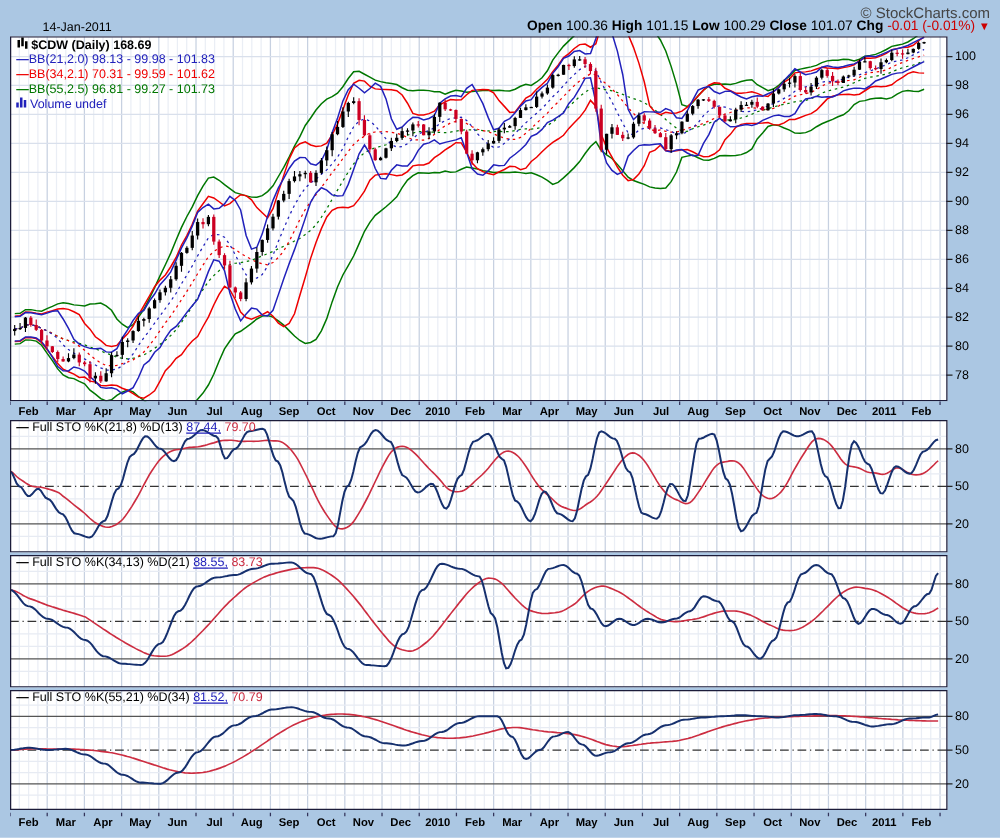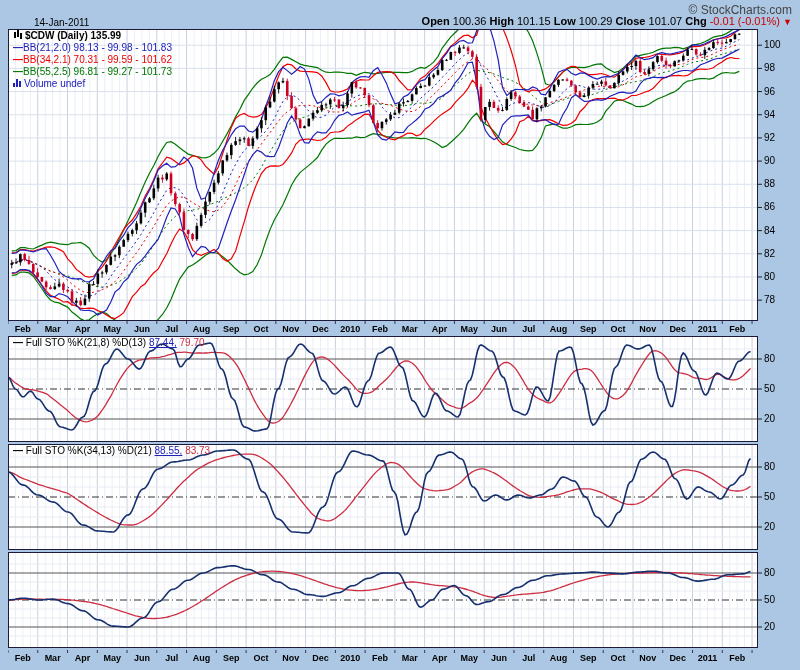--- a/index.html
+++ b/index.html
@@ -542,21 +542,21 @@
         <text x="756" y="204.61904761904765" font-size="10" fill="#000">84</text>
         <line x1="749" y1="224.79365079365084" x2="754" y2="224.79365079365084" stroke="#222" stroke-width="1"></line>
         <text x="756" y="227.79365079365084" font-size="10" fill="#000">82</text>
         <line x1="749" y1="247.968253968254" x2="754" y2="247.968253968254" stroke="#222" stroke-width="1"></line>
         <text x="756" y="250.968253968254" font-size="10" fill="#000">80</text>
         <line x1="749" y1="271.14285714285717" x2="754" y2="271.14285714285717" stroke="#222" stroke-width="1"></line>
         <text x="756" y="274.14285714285717" font-size="10" fill="#000">78</text>
         <rect x="0.5" y="0.5" width="749" height="291" fill="none" stroke="#1c1c3a" stroke-width="1"></rect>
       </svg>
     <div class="legend">
-      <div class="row lg-title"><span class="candle-icon"><i style="left:1px;top:2px;width:2px;height:6px;"></i><i style="left:4px;top:0;width:2px;height:7px;"></i><i style="left:7px;top:3px;width:2px;height:6px;"></i></span><span>$CDW (Daily) 135.99</span></div>
+      <div class="row lg-title"><span class="candle-icon"><i style="left:1px;top:2px;width:2px;height:6px;"></i><i style="left:4px;top:0;width:2px;height:7px;"></i><i style="left:7px;top:3px;width:2px;height:6px;"></i></span><span>$CDW (Daily) 168.69</span></div>
       <div class="row c-blue"><span class="dash">—</span><span>BB(21,2.0) 98.13 - 99.98 - 101.83</span></div>
       <div class="row c-red"><span class="dash">—</span><span>BB(34,2.1) 70.31 - 99.59 - 101.62</span></div>
       <div class="row c-green"><span class="dash">—</span><span>BB(55,2.5) 96.81 - 99.27 - 101.73</span></div>
       <div class="row c-blue"><span class="vol-icon"><i style="left:0;height:4px;"></i><i style="left:3px;height:8px;"></i><i style="left:6px;height:6px;"></i></span><span>Volume undef</span></div>
     </div>
   </div>
 
   <div class="chartbox" style="top:321px;">
     <svg id="svg-strip1" width="790" height="15">
         <line x1="0" y1="0" x2="0" y2="3" stroke="#33335a" stroke-width="1"></line>
@@ -989,20 +989,25 @@
         <path d="M0.0 48.0L1.8 48.0L3.5 47.9L5.3 47.8L7.1 47.7L8.9 47.5L10.6 47.4L12.4 47.3L14.2 47.1L15.9 47.1L17.7 47.0L19.5 47.0L21.3 46.9L23.0 47.0L24.8 47.0L26.6 47.1L28.4 47.1L30.1 47.2L31.9 47.2L33.7 47.2L35.4 47.3L37.2 47.3L39.0 47.3L40.8 47.3L42.5 47.3L44.3 47.3L46.1 47.3L47.8 47.3L49.6 47.3L51.4 47.3L53.2 47.4L54.9 47.5L56.7 47.6L58.5 47.7L60.3 47.8L62.0 48.0L63.8 48.1L65.6 48.2L67.3 48.4L69.1 48.6L70.9 48.8L72.7 49.1L74.4 49.3L76.2 49.5L78.0 49.7L79.7 50.0L81.5 50.2L83.3 50.6L85.1 51.0L86.8 51.4L88.6 51.8L90.4 52.2L92.1 52.7L93.9 53.2L95.7 53.6L97.5 54.2L99.2 54.7L101.0 55.3L102.8 55.9L104.6 56.5L106.3 57.0L108.1 57.6L109.9 58.2L111.6 58.7L113.4 59.3L115.2 59.9L117.0 60.4L118.7 61.0L120.5 61.6L122.3 62.2L124.0 62.7L125.8 63.3L127.6 63.8L129.4 64.2L131.1 64.6L132.9 65.0L134.7 65.4L136.4 65.7L138.2 66.0L140.0 66.3L141.8 66.4L143.5 66.5L145.3 66.6L147.1 66.5L148.9 66.4L150.6 66.3L152.4 66.2L154.2 66.0L155.9 65.7L157.7 65.4L159.5 65.0L161.3 64.5L163.0 64.0L164.8 63.5L166.6 62.9L168.3 62.3L170.1 61.6L171.9 60.9L173.7 60.1L175.4 59.3L177.2 58.5L179.0 57.6L180.8 56.7L182.5 55.7L184.3 54.7L186.1 53.7L187.8 52.7L189.6 51.6L191.4 50.5L193.2 49.3L194.9 48.2L196.7 47.1L198.5 45.9L200.2 44.7L202.0 43.5L203.8 42.3L205.6 41.1L207.3 39.8L209.1 38.6L210.9 37.5L212.6 36.3L214.4 35.2L216.2 34.1L218.0 33.0L219.7 32.0L221.5 30.9L223.3 29.9L225.1 28.9L226.8 28.0L228.6 27.2L230.4 26.4L232.1 25.7L233.9 24.9L235.7 24.3L237.5 23.6L239.2 23.0L241.0 22.5L242.8 22.0L244.5 21.5L246.3 21.1L248.1 20.8L249.9 20.5L251.6 20.2L253.4 19.9L255.2 19.7L257.0 19.5L258.7 19.4L260.5 19.3L262.3 19.2L264.0 19.2L265.8 19.2L267.6 19.3L269.4 19.4L271.1 19.5L272.9 19.7L274.7 19.9L276.4 20.1L278.2 20.4L280.0 20.7L281.8 21.1L283.5 21.4L285.3 21.8L287.1 22.2L288.8 22.7L290.6 23.2L292.4 23.7L294.2 24.2L295.9 24.8L297.7 25.4L299.5 26.0L301.3 26.6L303.0 27.2L304.8 27.8L306.6 28.4L308.3 29.0L310.1 29.7L311.9 30.3L313.7 30.9L315.4 31.6L317.2 32.2L319.0 32.7L320.7 33.3L322.5 33.8L324.3 34.3L326.1 34.8L327.8 35.3L329.6 35.8L331.4 36.2L333.2 36.6L334.9 37.0L336.7 37.3L338.5 37.6L340.2 37.8L342.0 38.1L343.8 38.2L345.6 38.4L347.3 38.5L349.1 38.6L350.9 38.6L352.6 38.6L354.4 38.6L356.2 38.5L358.0 38.4L359.7 38.3L361.5 38.1L363.3 37.9L365.0 37.7L366.8 37.4L368.6 37.1L370.4 36.8L372.1 36.4L373.9 36.0L375.7 35.6L377.5 35.2L379.2 34.8L381.0 34.3L382.8 33.9L384.5 33.4L386.3 32.9L388.1 32.5L389.9 32.0L391.6 31.5L393.4 31.1L395.2 30.8L396.9 30.5L398.7 30.3L400.5 30.2L402.3 30.0L404.0 30.0L405.8 30.0L407.6 30.1L409.3 30.3L411.1 30.6L412.9 30.9L414.7 31.2L416.4 31.5L418.2 31.8L420.0 32.0L421.8 32.3L423.5 32.6L425.3 32.8L427.1 33.1L428.8 33.3L430.6 33.5L432.4 33.6L434.2 33.7L435.9 33.9L437.7 34.1L439.5 34.2L441.2 34.4L443.0 34.6L444.8 34.7L446.6 34.9L448.3 35.1L450.1 35.4L451.9 35.7L453.7 36.1L455.4 36.5L457.2 37.0L459.0 37.5L460.7 38.0L462.5 38.6L464.3 39.2L466.1 39.8L467.8 40.5L469.6 41.2L471.4 41.8L473.1 42.5L474.9 43.1L476.7 43.7L478.5 44.1L480.2 44.5L482.0 44.8L483.8 45.0L485.5 45.3L487.3 45.4L489.1 45.4L490.9 45.3L492.6 45.2L494.4 44.9L496.2 44.6L498.0 44.4L499.7 44.1L501.5 43.9L503.3 43.6L505.0 43.4L506.8 43.1L508.6 42.9L510.4 42.6L512.1 42.5L513.9 42.3L515.7 42.2L517.4 42.1L519.2 42.0L521.0 41.8L522.8 41.6L524.5 41.5L526.3 41.4L528.1 41.2L529.9 41.1L531.6 40.9L533.4 40.7L535.2 40.4L536.9 40.0L538.7 39.6L540.5 39.2L542.3 38.8L544.0 38.3L545.8 37.8L547.6 37.2L549.3 36.6L551.1 36.0L552.9 35.3L554.7 34.7L556.4 34.1L558.2 33.4L560.0 32.8L561.7 32.2L563.5 31.6L565.3 31.0L567.1 30.4L568.8 29.9L570.6 29.3L572.4 28.8L574.2 28.3L575.9 27.9L577.7 27.4L579.5 26.9L581.2 26.5L583.0 26.0L584.8 25.6L586.6 25.2L588.3 24.8L590.1 24.5L591.9 24.2L593.6 23.9L595.4 23.6L597.2 23.3L599.0 23.0L600.7 22.8L602.5 22.6L604.3 22.4L606.1 22.3L607.8 22.1L609.6 22.0L611.4 21.9L613.1 21.7L614.9 21.6L616.7 21.6L618.5 21.5L620.2 21.4L622.0 21.4L623.8 21.3L625.5 21.3L627.3 21.2L629.1 21.1L630.9 21.1L632.6 21.0L634.4 21.0L636.2 20.9L637.9 20.9L639.7 20.8L641.5 20.8L643.3 20.7L645.0 20.7L646.8 20.6L648.6 20.6L650.4 20.6L652.1 20.5L653.9 20.5L655.7 20.5L657.4 20.5L659.2 20.5L661.0 20.5L662.8 20.6L664.5 20.6L666.3 20.6L668.1 20.7L669.8 20.8L671.6 20.9L673.4 21.0L675.2 21.1L676.9 21.2L678.7 21.3L680.5 21.5L682.2 21.6L684.0 21.7L685.8 21.9L687.6 22.1L689.3 22.2L691.1 22.4L692.9 22.5L694.7 22.7L696.4 22.8L698.2 23.0L700.0 23.1L701.7 23.2L703.5 23.3L705.3 23.5L707.1 23.6L708.8 23.7L710.6 23.9L712.4 24.0L714.1 24.1L715.9 24.1L717.7 24.2L719.5 24.3L721.2 24.3L723.0 24.4L724.8 24.5L726.6 24.5L728.3 24.6L730.1 24.7L731.9 24.7L733.6 24.8L735.4 24.8L737.2 24.8L739.0 24.8L740.7 24.8L742.5 24.8" fill="none" stroke="#cc2d41" stroke-width="1.3"></path>
         <path d="M0.0 48.0L1.8 47.9L3.5 47.8L5.3 47.5L7.1 47.2L8.9 46.8L10.6 46.6L12.4 46.3L14.2 46.2L15.9 46.2L17.7 46.3L19.5 46.6L21.3 46.9L23.0 47.2L24.8 47.5L26.6 47.8L28.4 47.9L30.1 48.0L31.9 48.0L33.7 47.9L35.4 47.7L37.2 47.6L39.0 47.4L40.8 47.3L42.5 47.2L44.3 47.1L46.1 47.2L47.8 47.5L49.6 48.1L51.4 48.8L53.2 49.7L54.9 50.4L56.7 51.1L58.5 51.5L60.3 51.6L62.0 51.9L63.8 52.7L65.6 53.8L67.3 55.1L69.1 56.4L70.9 57.5L72.7 58.4L74.4 58.8L76.2 58.9L78.0 59.6L79.7 60.8L81.5 62.4L83.3 64.0L85.1 65.6L86.8 66.8L88.6 67.6L90.4 67.8L92.1 68.1L93.9 68.8L95.7 69.8L97.5 70.9L99.2 72.1L101.0 73.1L102.8 73.8L104.6 74.1L106.3 74.1L108.1 74.2L109.9 74.3L111.6 74.5L113.4 74.6L115.2 74.8L117.0 74.9L118.7 75.0L120.5 75.0L122.3 74.5L124.0 73.5L125.8 72.1L127.6 70.4L129.4 68.8L131.1 67.4L132.9 66.4L134.7 66.0L136.4 65.6L138.2 64.2L140.0 62.0L141.8 59.1L143.5 56.2L145.3 53.4L147.1 51.3L148.9 50.0L150.6 49.7L152.4 49.0L154.2 47.5L155.9 45.5L157.7 43.2L159.5 41.0L161.3 39.0L163.0 37.7L164.8 37.2L166.6 37.0L168.3 36.1L170.1 34.9L171.9 33.3L173.7 31.6L175.4 30.1L177.2 28.9L179.0 28.3L180.8 28.2L182.5 27.7L184.3 26.8L186.1 25.7L187.8 24.3L189.6 23.1L191.4 22.0L193.2 21.3L194.9 21.0L196.7 20.8L198.5 20.3L200.2 19.5L202.0 18.6L203.8 17.6L205.6 16.7L207.3 16.0L209.1 15.6L210.9 15.6L212.6 15.5L214.4 15.2L216.2 14.9L218.0 14.6L219.7 14.3L221.5 14.0L223.3 13.9L225.1 13.8L226.8 13.9L228.6 14.3L230.4 14.8L232.1 15.5L233.9 16.1L235.7 16.7L237.5 17.2L239.2 17.4L241.0 17.5L242.8 17.8L244.5 18.5L246.3 19.4L248.1 20.4L249.9 21.4L251.6 22.2L253.4 22.7L255.2 22.8L257.0 23.1L258.7 23.8L260.5 24.9L262.3 26.2L264.0 27.5L265.8 28.7L267.6 29.5L269.4 30.0L271.1 30.1L272.9 30.6L274.7 31.6L276.4 32.8L278.2 34.1L280.0 35.4L281.8 36.4L283.5 37.0L285.3 37.2L287.1 37.5L288.8 38.0L290.6 38.9L292.4 39.8L294.2 40.8L295.9 41.7L297.7 42.3L299.5 42.6L301.3 42.6L303.0 42.8L304.8 43.0L306.6 43.3L308.3 43.7L310.1 44.0L311.9 44.2L313.7 44.4L315.4 44.4L317.2 44.2L319.0 43.8L320.7 43.2L322.5 42.6L324.3 41.9L326.1 41.4L327.8 41.0L329.6 40.8L331.4 40.7L333.2 40.0L334.9 39.1L336.7 37.8L338.5 36.5L340.2 35.2L342.0 34.3L343.8 33.7L345.6 33.6L347.3 33.2L349.1 32.4L350.9 31.2L352.6 29.9L354.4 28.6L356.2 27.5L358.0 26.7L359.7 26.4L361.5 26.3L363.3 25.8L365.0 25.0L366.8 24.1L368.6 23.1L370.4 22.2L372.1 21.5L373.9 21.1L375.7 21.0L377.5 21.0L379.2 21.0L381.0 21.0L382.8 21.0L384.5 21.0L386.3 21.0L388.1 21.0L389.9 21.0L391.6 21.8L393.4 24.4L395.2 28.1L396.9 32.0L398.7 35.3L400.5 37.0L402.3 37.6L404.0 39.8L405.8 43.6L407.6 48.0L409.3 51.9L411.1 54.5L412.9 55.2L414.7 54.6L416.4 53.2L418.2 51.5L420.0 49.8L421.8 48.5L423.5 48.0L425.3 47.5L427.1 45.8L428.8 43.4L430.6 40.8L432.4 38.6L434.2 37.3L435.9 37.1L437.7 36.7L439.5 36.0L441.2 35.1L443.0 34.3L444.8 33.7L446.6 33.6L448.3 34.4L450.1 36.2L451.9 38.6L453.7 40.9L455.4 42.7L457.2 43.5L459.0 43.9L460.7 45.2L462.5 47.2L464.3 49.4L466.1 51.3L467.8 52.4L469.6 52.5L471.4 52.2L473.1 51.6L474.9 50.9L476.7 50.3L478.5 49.9L480.2 49.8L482.0 49.5L483.8 48.7L485.5 47.6L487.3 46.3L489.1 45.0L490.9 43.9L492.6 43.0L494.4 42.6L496.2 42.5L498.0 41.9L499.7 41.0L501.5 39.8L503.3 38.4L505.0 37.2L506.8 36.2L508.6 35.6L510.4 35.4L512.1 35.0L513.9 34.3L515.7 33.1L517.4 31.8L519.2 30.5L521.0 29.4L522.8 28.6L524.5 28.2L526.3 28.1L528.1 27.7L529.9 27.1L531.6 26.4L533.4 25.5L535.2 24.8L536.9 24.1L538.7 23.8L540.5 23.7L542.3 23.6L544.0 23.4L545.8 23.1L547.6 22.8L549.3 22.5L551.1 22.2L552.9 22.0L554.7 21.9L556.4 21.9L558.2 21.8L560.0 21.7L561.7 21.5L563.5 21.4L565.3 21.2L567.1 21.1L568.8 21.0L570.6 21.0L572.4 20.9L574.2 20.8L575.9 20.7L577.7 20.5L579.5 20.4L581.2 20.2L583.0 20.1L584.8 20.1L586.6 20.1L588.3 20.2L590.1 20.3L591.9 20.5L593.6 20.7L595.4 20.8L597.2 20.9L599.0 21.0L600.7 21.0L602.5 21.1L604.3 21.2L606.1 21.3L607.8 21.5L609.6 21.6L611.4 21.8L613.1 21.9L614.9 21.9L616.7 21.8L618.5 21.7L620.2 21.4L622.0 21.1L623.8 20.8L625.5 20.5L627.3 20.2L629.1 20.1L630.9 20.1L632.6 20.0L634.4 19.9L636.2 19.8L637.9 19.6L639.7 19.4L641.5 19.3L643.3 19.2L645.0 19.2L646.8 19.3L648.6 19.4L650.4 19.7L652.1 20.0L653.9 20.4L655.7 20.7L657.4 20.9L659.2 21.0L661.0 21.0L662.8 21.4L664.5 21.9L666.3 22.7L668.1 23.5L669.8 24.3L671.6 25.0L673.4 25.4L675.2 25.5L676.9 25.6L678.7 26.0L680.5 26.6L682.2 27.2L684.0 27.9L685.8 28.4L687.6 28.9L689.3 29.1L691.1 29.1L692.9 28.9L694.7 28.7L696.4 28.4L698.2 28.1L700.0 27.8L701.7 27.5L703.5 27.3L705.3 27.3L707.1 27.1L708.8 26.6L710.6 25.9L712.4 25.1L714.1 24.3L715.9 23.6L717.7 23.1L719.5 22.8L721.2 22.8L723.0 22.7L724.8 22.6L726.6 22.4L728.3 22.3L730.1 22.1L731.9 22.0L733.6 21.9L735.4 21.9L737.2 21.5L739.0 20.7L740.7 19.9L742.5 19.6" fill="none" stroke="#16306e" stroke-width="1.6"></path>
         <line x1="749" y1="21" x2="754" y2="21" stroke="#222" stroke-width="1"></line>
         <text x="756" y="24" font-size="10" fill="#000">80</text>
         <line x1="749" y1="48" x2="754" y2="48" stroke="#222" stroke-width="1"></line>
         <text x="756" y="51" font-size="10" fill="#000">50</text>
         <line x1="749" y1="75" x2="754" y2="75" stroke="#222" stroke-width="1"></line>
         <text x="756" y="78" font-size="10" fill="#000">20</text>
         <rect x="0.5" y="0.5" width="749" height="95" fill="none" stroke="#1c1c3a" stroke-width="1"></rect>
       </svg>
+    <div class="stoch-legend"><span class="dash">—</span>
+      <span>Full STO %K(55,21) %D(34)</span>
+      <span class="c-kblue">81.52,</span>
+      <span class="c-kred">70.79</span>
+    </div>
   </div>
 
   <div class="chartbox" style="top:650px;">
     <svg id="svg-strip2" width="790" height="15">
         <line x1="0" y1="0" x2="0" y2="3" stroke="#33335a" stroke-width="1"></line>
         <line x1="29.761904761904763" y1="0" x2="29.761904761904763" y2="3" stroke="#33335a" stroke-width="1"></line>
         <line x1="59.523809523809526" y1="0" x2="59.523809523809526" y2="3" stroke="#33335a" stroke-width="1"></line>
         <line x1="89.28571428571429" y1="0" x2="89.28571428571429" y2="3" stroke="#33335a" stroke-width="1"></line>
         <line x1="119.04761904761905" y1="0" x2="119.04761904761905" y2="3" stroke="#33335a" stroke-width="1"></line>
         <line x1="148.80952380952382" y1="0" x2="148.80952380952382" y2="3" stroke="#33335a" stroke-width="1"></line>

